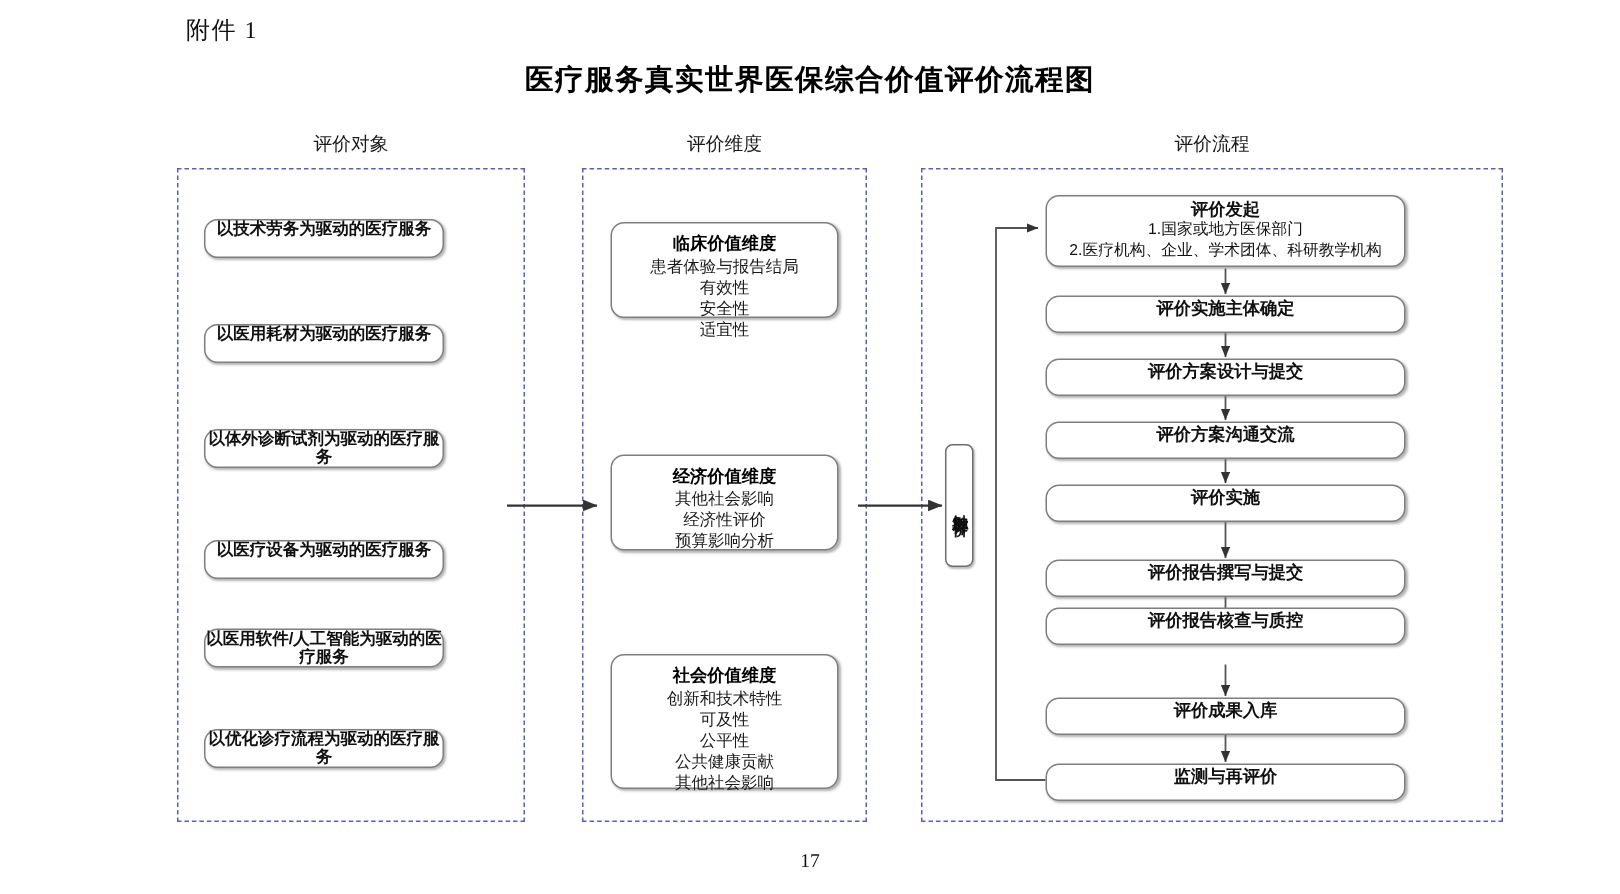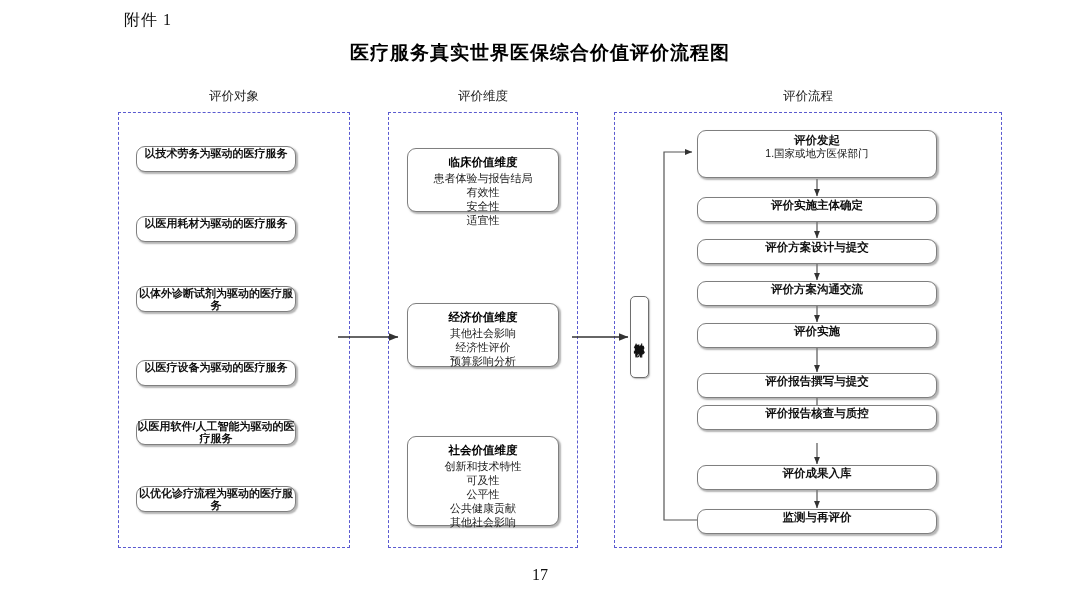--- a/index.html
+++ b/index.html
@@ -38,21 +38,21 @@
     letter-spacing: 1px;
     color: #000;
   }
   .page-number {
     position: absolute;
     left: 0;
     top: 566px;
     width: 1080px;
     text-align: center;
     font-family: "Liberation Serif", "DejaVu Serif", serif;
-    font-size: 16px;
+    font-size: 13px;
     color: #111;
   }
 
   
   .col-header {
     position: absolute;
     font-size: 12.5px;
     color: #1a1a1a;
     text-align: center;
     font-weight: 500;
@@ -246,20 +246,21 @@
   <div class="dim-item">其他社会影响</div>
 </div>
 
 <div id="trigger-box">
   <span class="vtext">触发再评价</span>
 </div>
 
 <div class="node proc-box tall" style="top:130px">
   <div class="proc-title">评价发起</div>
   <div class="proc-sub">1.国家或地方医保部门</div>
+  <div class="proc-sub">2.医疗机构、企业、学术团体、科研教学机构</div>
 </div>
 
 <div class="node proc-box" style="top:197px">
   <span>评价实施主体确定</span>
 </div>
 <div class="node proc-box" style="top:239px">
   <span>评价方案设计与提交</span>
 </div>
 <div class="node proc-box" style="top:281px">
   <span>评价方案沟通交流</span>

